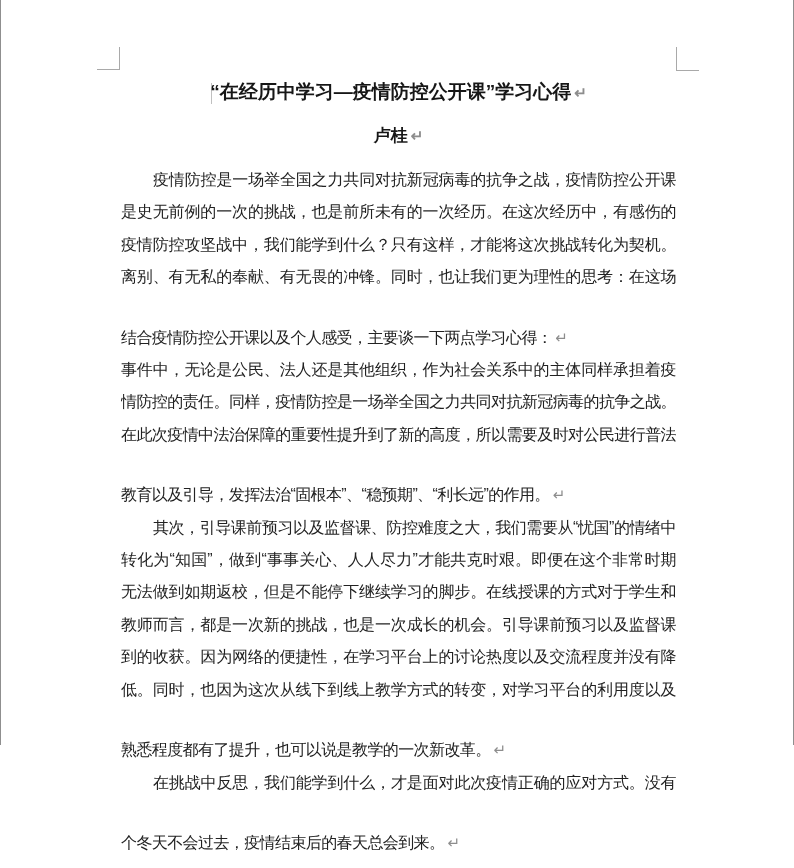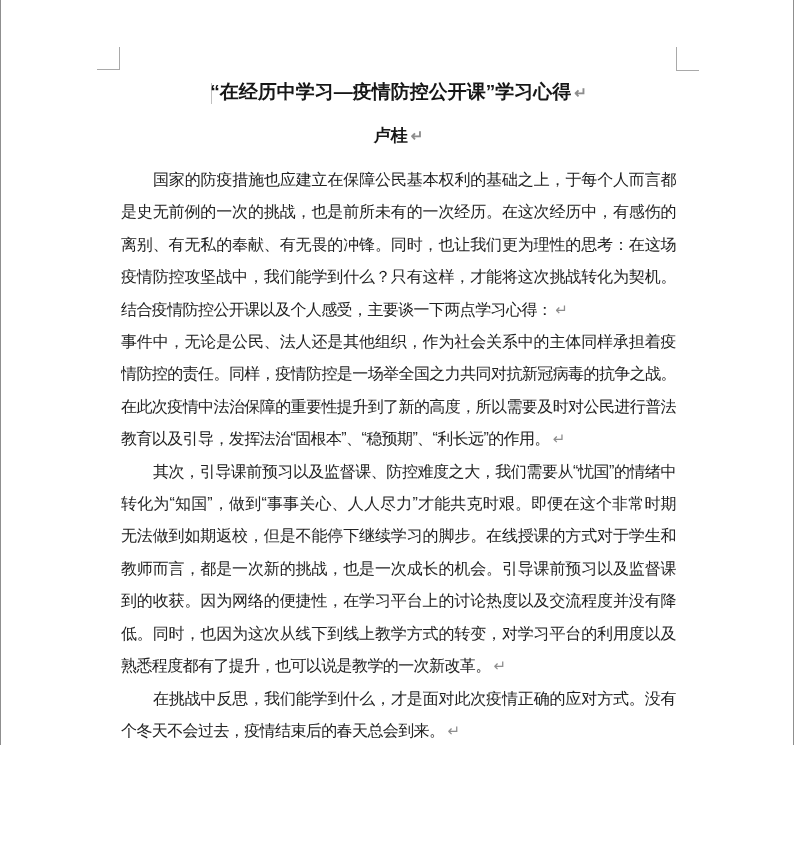--- a/index.html
+++ b/index.html
@@ -53,21 +53,21 @@
   }
   .para { margin: 0; }
   .line {
     height: 32.42px; line-height: 32.42px;
     text-align: justify; text-align-last: justify;
     letter-spacing: -0.6px;
     overflow: hidden;
     white-space: normal;
   }
   .line.first { text-indent: 2em; }
-  .line.last  { text-align-last: left; }
+  .line.last  { text-align-last: left; margin-top: 28px; }
   .pilcrow {
     color: #8d8d8d;
     font-size: 15px;
     letter-spacing: 0;
     margin-left: 3px;
   }
 </style>
 </head>
 <body>
 
@@ -75,24 +75,24 @@
   <div class="crop-tl"></div>
   <div class="crop-tr"></div>
   <div class="cursor"></div>
 
   <div class="title"><span>“在经历中学习—疫情防控公开课”学习心得</span><span class="pilcrow">↵</span></div>
 
   <div class="author"><span>卢桂</span><span class="pilcrow">↵</span></div>
 
   <div class="doc-body">
       <div class="para">
-        <div class="line first">国家的防疫措施也应建立在保障公民基本权利的基础之上，于每个人而言都</div>
+        <div class="line first">疫情防控是一场举全国之力共同对抗新冠病毒的抗争之战，疫情防控公开课</div>
         <div class="line">是史无前例的一次的挑战，也是前所未有的一次经历。在这次经历中，有感伤的</div>
+        <div class="line">疫情防控攻坚战中，我们能学到什么？只有这样，才能将这次挑战转化为契机。</div>
         <div class="line">离别、有无私的奉献、有无畏的冲锋。同时，也让我们更为理性的思考：在这场</div>
-        <div class="line">疫情防控攻坚战中，我们能学到什么？只有这样，才能将这次挑战转化为契机。</div>
         <div class="line last">结合疫情防控公开课以及个人感受，主要谈一下两点学习心得：<span class="pilcrow">↵</span></div>
       </div>
       <div class="para">
         <div class="line">事件中，无论是公民、法人还是其他组织，作为社会关系中的主体同样承担着疫</div>
         <div class="line">情防控的责任。同样，疫情防控是一场举全国之力共同对抗新冠病毒的抗争之战。</div>
         <div class="line">在此次疫情中法治保障的重要性提升到了新的高度，所以需要及时对公民进行普法</div>
         <div class="line last">教育以及引导，发挥法治“固根本”、“稳预期”、“利长远”的作用。<span class="pilcrow">↵</span></div>
       </div>
       <div class="para">
         <div class="line first">其次，引导课前预习以及监督课、防控难度之大，我们需要从“忧国”的情绪中</div>

